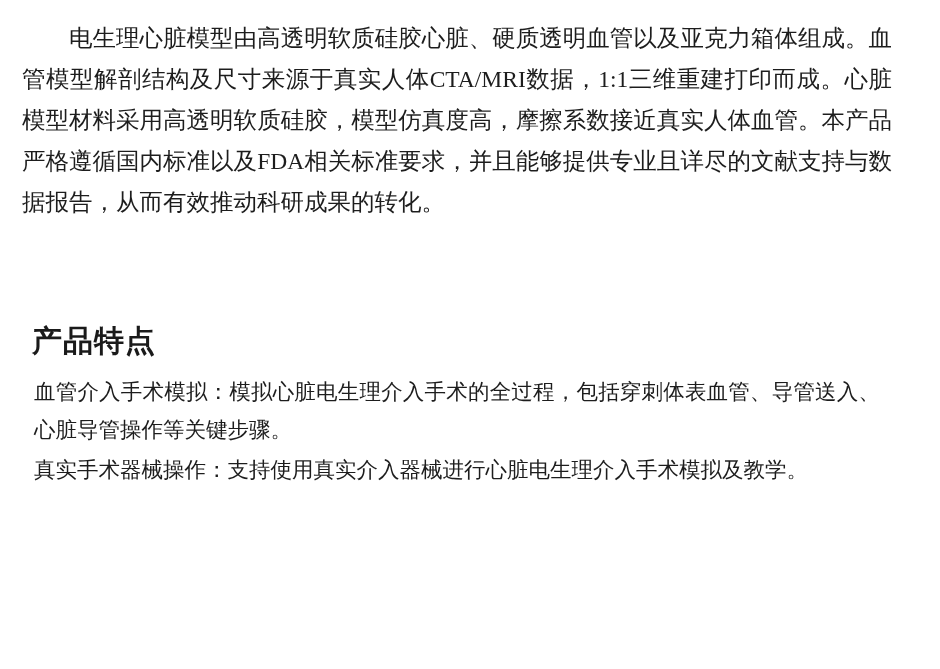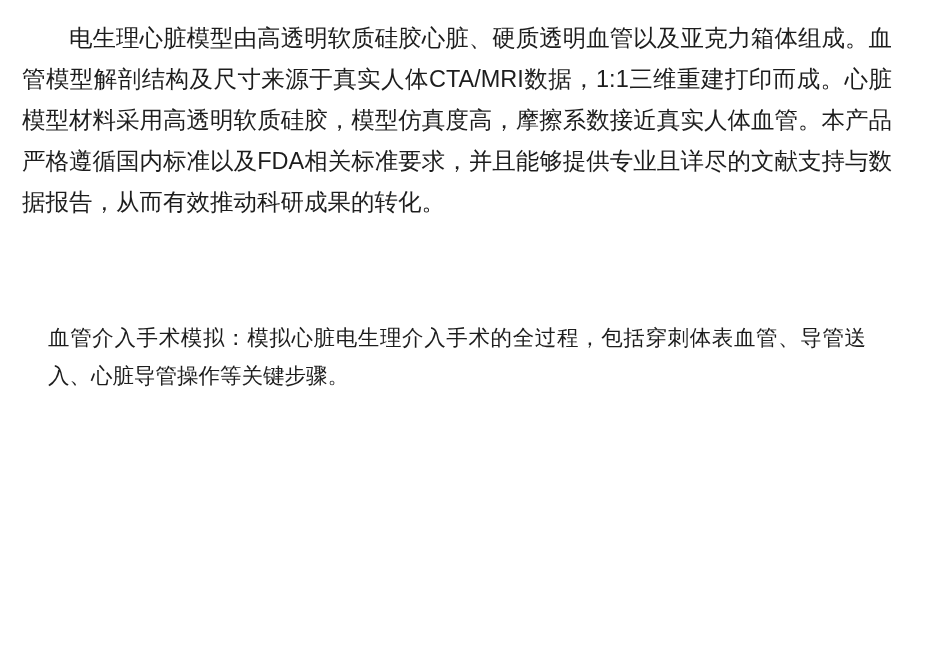--- a/index.html
+++ b/index.html
@@ -15,21 +15,21 @@
     overflow: hidden;
   }
   .page {
     position: relative;
     width: 940px;
     height: 669px;
     box-sizing: border-box;
     padding: 18px 42px 0 22px;
   }
   .intro {
-    font-family: Liberation Sans, sans-serif;
+    font-family: Liberation Serif, serif;
     font-size: 23.5px;
     line-height: 41px;
     text-align: justify;
     text-justify: inter-ideograph;
     text-indent: 2em;
     color: #1d1d1d;
     margin: 0;
     padding-right: 6px;
   }
   .section {
@@ -40,21 +40,21 @@
     font-family: "Liberation Serif", "DejaVu Serif", serif;
     font-size: 30px;
     font-weight: bold;
     line-height: 44px;
     color: #1a1a1a;
     margin: 0 0 10px 0;
     letter-spacing: 1px;
   }
   .feature-list {
     list-style: none;
-    margin: 16px;
+    margin: 2px;
     padding: 0;
   }
   .feature-item {
     font-family: "Liberation Sans", "DejaVu Sans", sans-serif;
     font-size: 21.5px;
     line-height: 38px;
     color: #1d1d1d;
     text-align: justify;
     text-justify: inter-ideograph;
     margin: 0 0 2px 0;
@@ -62,19 +62,21 @@
   }
 </style>
 </head>
 <body>
 
 <div class="page">
 
   <p class="intro">电生理心脏模型由高透明软质硅胶心脏、硬质透明血管以及亚克力箱体组成。血管模型解剖结构及尺寸来源于真实人体CTA/MRI数据，1:1三维重建打印而成。心脏模型材料采用高透明软质硅胶，模型仿真度高，摩擦系数接近真实人体血管。本产品严格遵循国内标准以及FDA相关标准要求，并且能够提供专业且详尽的文献支持与数据报告，从而有效推动科研成果的转化。</p>
 
   <div class="section">
+    <h2 class="section-title">产品特点</h2>
 
     <ul class="feature-list">
       <li class="feature-item">血管介入手术模拟：模拟心脏电生理介入手术的全过程，包括穿刺体表血管、导管送入、心脏导管操作等关键步骤。</li>
+      <li class="feature-item">真实手术器械操作：支持使用真实介入器械进行心脏电生理介入手术模拟及教学。</li>
     </ul>
   </div>
 
 </div>
 
 </body></html>

